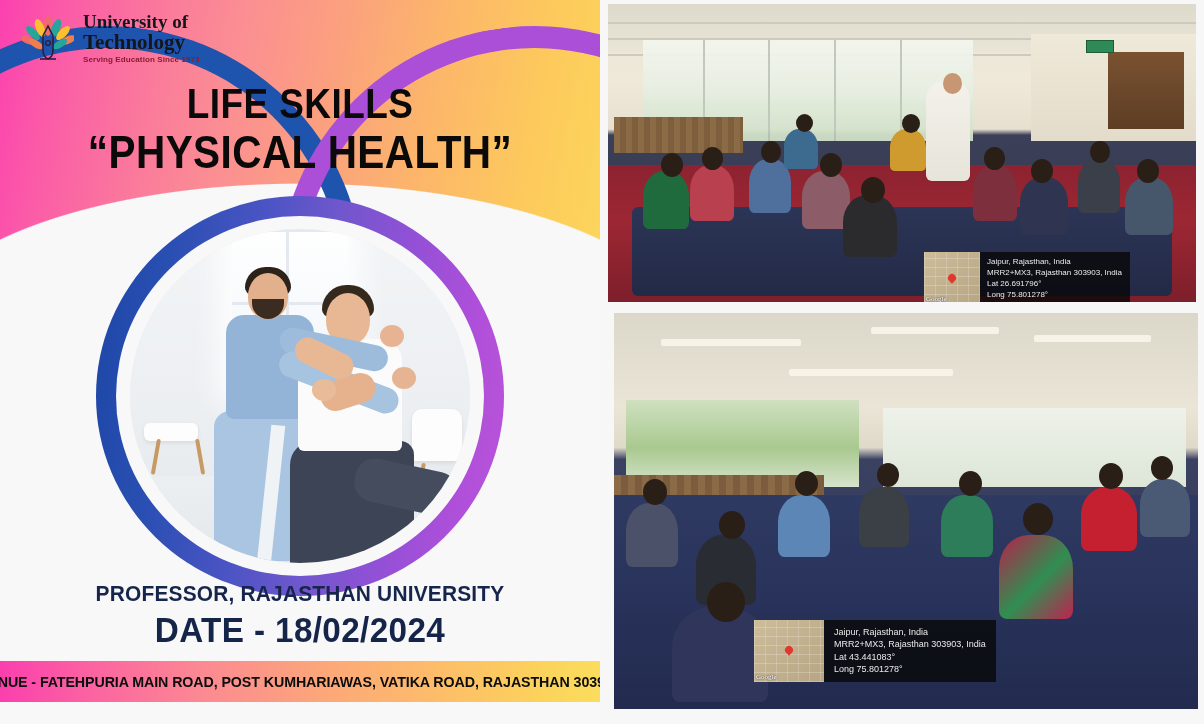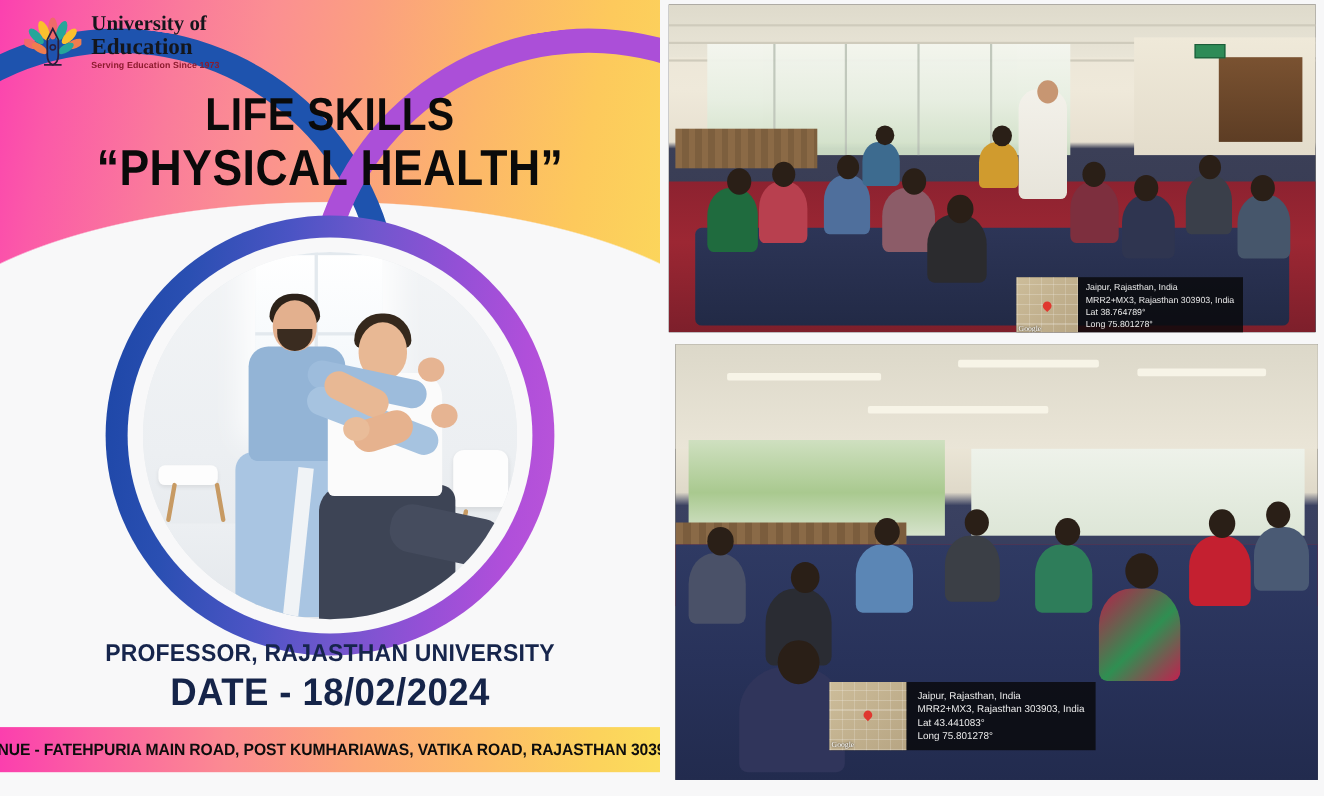--- a/index.html
+++ b/index.html
@@ -160,21 +160,21 @@
           <ellipse cx="20" cy="-2" rx="3.8" ry="8.5" fill="#ef7d4f" transform="rotate(68 20 -2)"></ellipse>
           <ellipse cx="-12" cy="2" rx="3.6" ry="8" fill="#ef7d4f" transform="rotate(-58 -12 2)"></ellipse>
           <ellipse cx="12" cy="2" rx="3.6" ry="8" fill="#26a69a" transform="rotate(58 12 2)"></ellipse>
         </g>
         <path d="M26 14 L21 24 L21 38 Q21 45 26 47 Q31 45 31 38 L31 24 Z" fill="none" stroke="#2b1e3d" stroke-width="1.6"></path>
         <circle cx="26" cy="31" r="2.4" fill="none" stroke="#2b1e3d" stroke-width="1.4"></circle>
         <path d="M18 47 L34 47" stroke="#2b1e3d" stroke-width="1.6"></path>
       </svg>
       <div class="logo-text">
         <div class="lt1">University of</div>
-        <div class="lt2">Education</div>
+        <div class="lt2">Technology</div>
         <div class="lt3">Serving Education Since 1973</div>
       </div>
     </div>
 
     <div class="title1">LIFE SKILLS</div>
     <div class="title2">“PHYSICAL HEALTH”</div>
 
     <div class="ring">
       <div class="ring-inner"></div>
     </div>
@@ -275,21 +275,21 @@
 
       <div class="gps gps1">
         <div class="gps-map">
           <div class="grid"></div>
           <div class="pin"></div>
           <div class="gl">Google</div>
         </div>
         <div class="gps-txt">
           <div>Jaipur, Rajasthan, India</div>
           <div>MRR2+MX3, Rajasthan 303903, India</div>
-          <div>Lat 38.764789°</div>
+          <div>Lat 26.691796°</div>
           <div>Long 75.801278°</div>
         </div>
       </div>
     </div>
 
     <div class="ph ph2">
       <div class="hall2"></div>
       <div class="ceil2">
         <div class="light2" style="left:8%;top:26px;width:24%;"></div>
         <div class="light2" style="left:44%;top:14px;width:22%;"></div>

